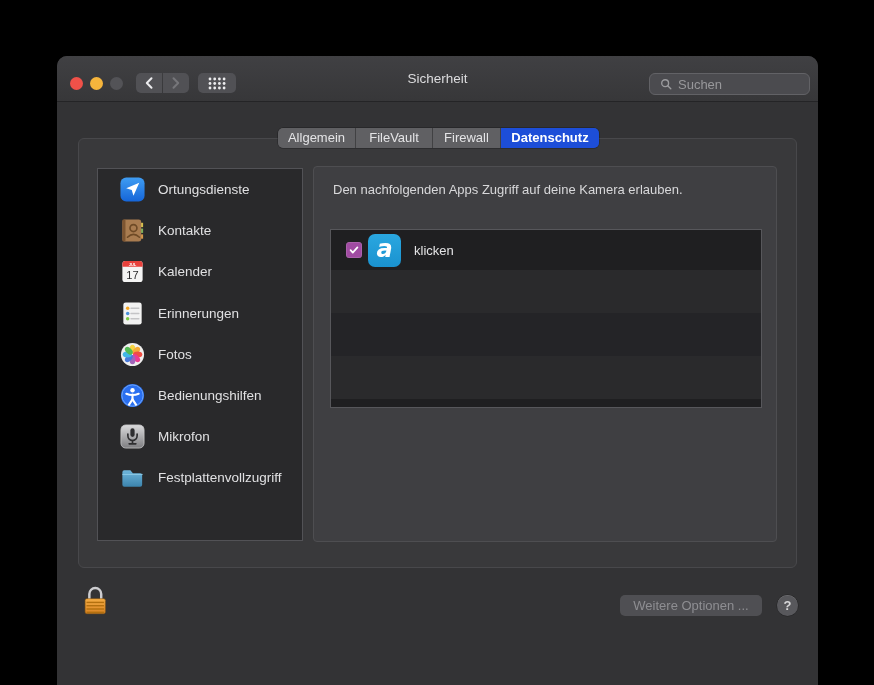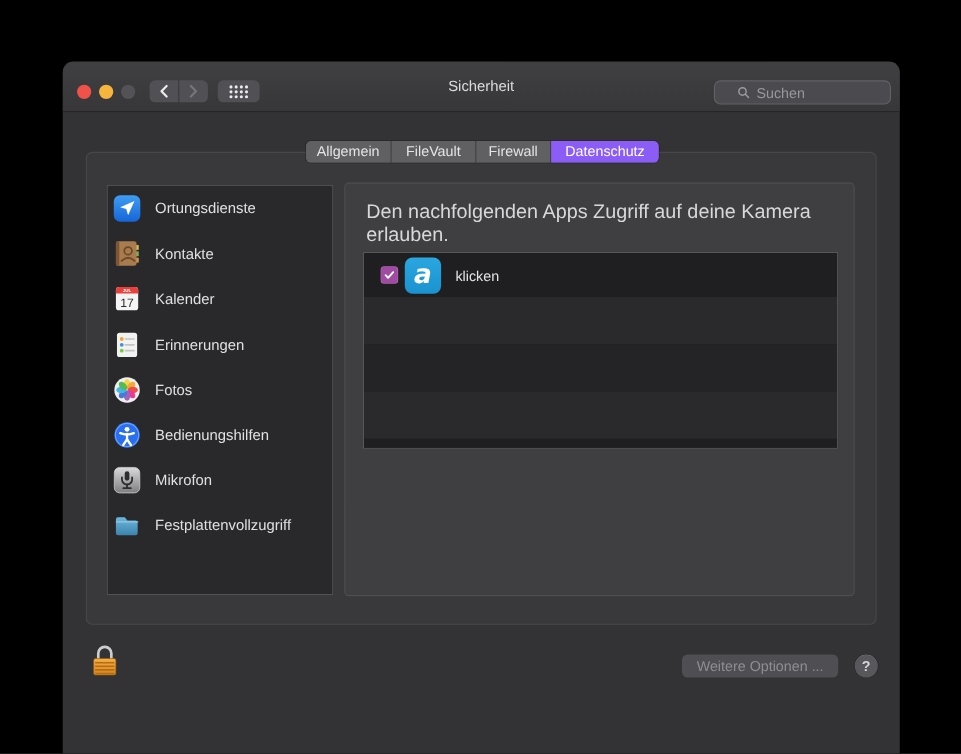--- a/index.html
+++ b/index.html
@@ -30,21 +30,21 @@
   .btn-back{left:79px;width:26px;border-radius:5px 0 0 5px;}
   .btn-fwd{left:106px;width:26px;border-radius:0 5px 5px 0;}
   .btn-grid{left:141px;width:38px;}
   .win-title{
     position:absolute;top:0;left:0;width:100%;height:45px;line-height:45px;
     text-align:center;color:#dcdcde;font-size:13.5px;pointer-events:none;
   }
   .searchfield{
     position:absolute;left:592px;top:17px;width:161px;height:22px;
     background:#4b4b4f;border:1px solid #626266;border-radius:6px;
-    box-sizing:border-box;display:flex;align-items:center;gap:4px;padding:0 20px;
+    box-sizing:border-box;display:flex;align-items:center;gap:4px;padding:0 10px;
   }
   .searchfield input{
     background:transparent;border:none;outline:none;color:#d8d8da;
     font-size:13px;width:100%;font-family:"Liberation Sans",sans-serif;
   }
   .searchfield input::placeholder{color:#98989b;}
   
   .content-box{
     position:absolute;left:21px;top:82px;width:719px;height:430px;
     background:#39393b;border:1px solid #48484b;border-radius:6px;box-sizing:border-box;
@@ -52,43 +52,43 @@
   
   .tabs{
     position:absolute;left:221px;top:72px;height:20px;display:flex;z-index:5;
     border-radius:5px;overflow:hidden;box-shadow:0 0 0 .5px rgba(0,0,0,.4);
   }
   .tab{
     height:20px;line-height:20px;text-align:center;font-size:13px;color:#e4e4e6;
     background:#606063;border-right:1px solid rgba(0,0,0,.32);box-sizing:border-box;
   }
   .tab:last-child{border-right:none;}
-  .tab.selected{background:#8b5cf6;color:#ffffff;}
+  .tab.selected{background:#1d4ed8;color:#ffffff;font-weight:bold;}
   .tab-allgemein{width:78px;}
   .tab-filevault{width:77px;}
   .tab-firewall{width:68px;}
   .tab-datenschutz{width:98px;}
   
   .sidebar{
     position:absolute;left:40px;top:112px;width:206px;height:373px;
     background:#29292b;border:1px solid #525256;box-sizing:border-box;
   }
   .side-item{
-    height:41.2px;display:flex;align-items:center;padding-left:4px;gap:12px;
+    height:41.2px;display:flex;align-items:center;padding-left:21px;gap:12px;
     color:#e0e0e2;font-size:13.5px;
   }
   .side-item.selected{background:#8c4190;color:#ffffff;}
   .side-item svg{flex:0 0 auto;}
   
   .panel{
     position:absolute;left:256px;top:110px;width:464px;height:376px;
     background:#3f3f42;border:1px solid #4e4e51;border-radius:4px;box-sizing:border-box;
   }
   .panel-heading{
-    position:absolute;left:19px;top:15px;font-size:18px;color:#d8d8da;
+    position:absolute;left:19px;top:15px;font-size:13px;color:#d8d8da;
   }
   .app-list{
     position:absolute;left:16px;top:62px;width:432px;height:179px;
     border:1px solid #57575b;box-sizing:border-box;background:#1f1f21;overflow:hidden;
   }
   .app-row{height:40px;background:#1f1f21;display:flex;align-items:center;}
   .stripe-a{height:43px;background:#2a2a2c;}
   .stripe-b{height:43px;background:#242427;}
   .checkbox{
     width:16px;height:16px;margin-left:15px;border-radius:3.5px;background:#a04ba2;

